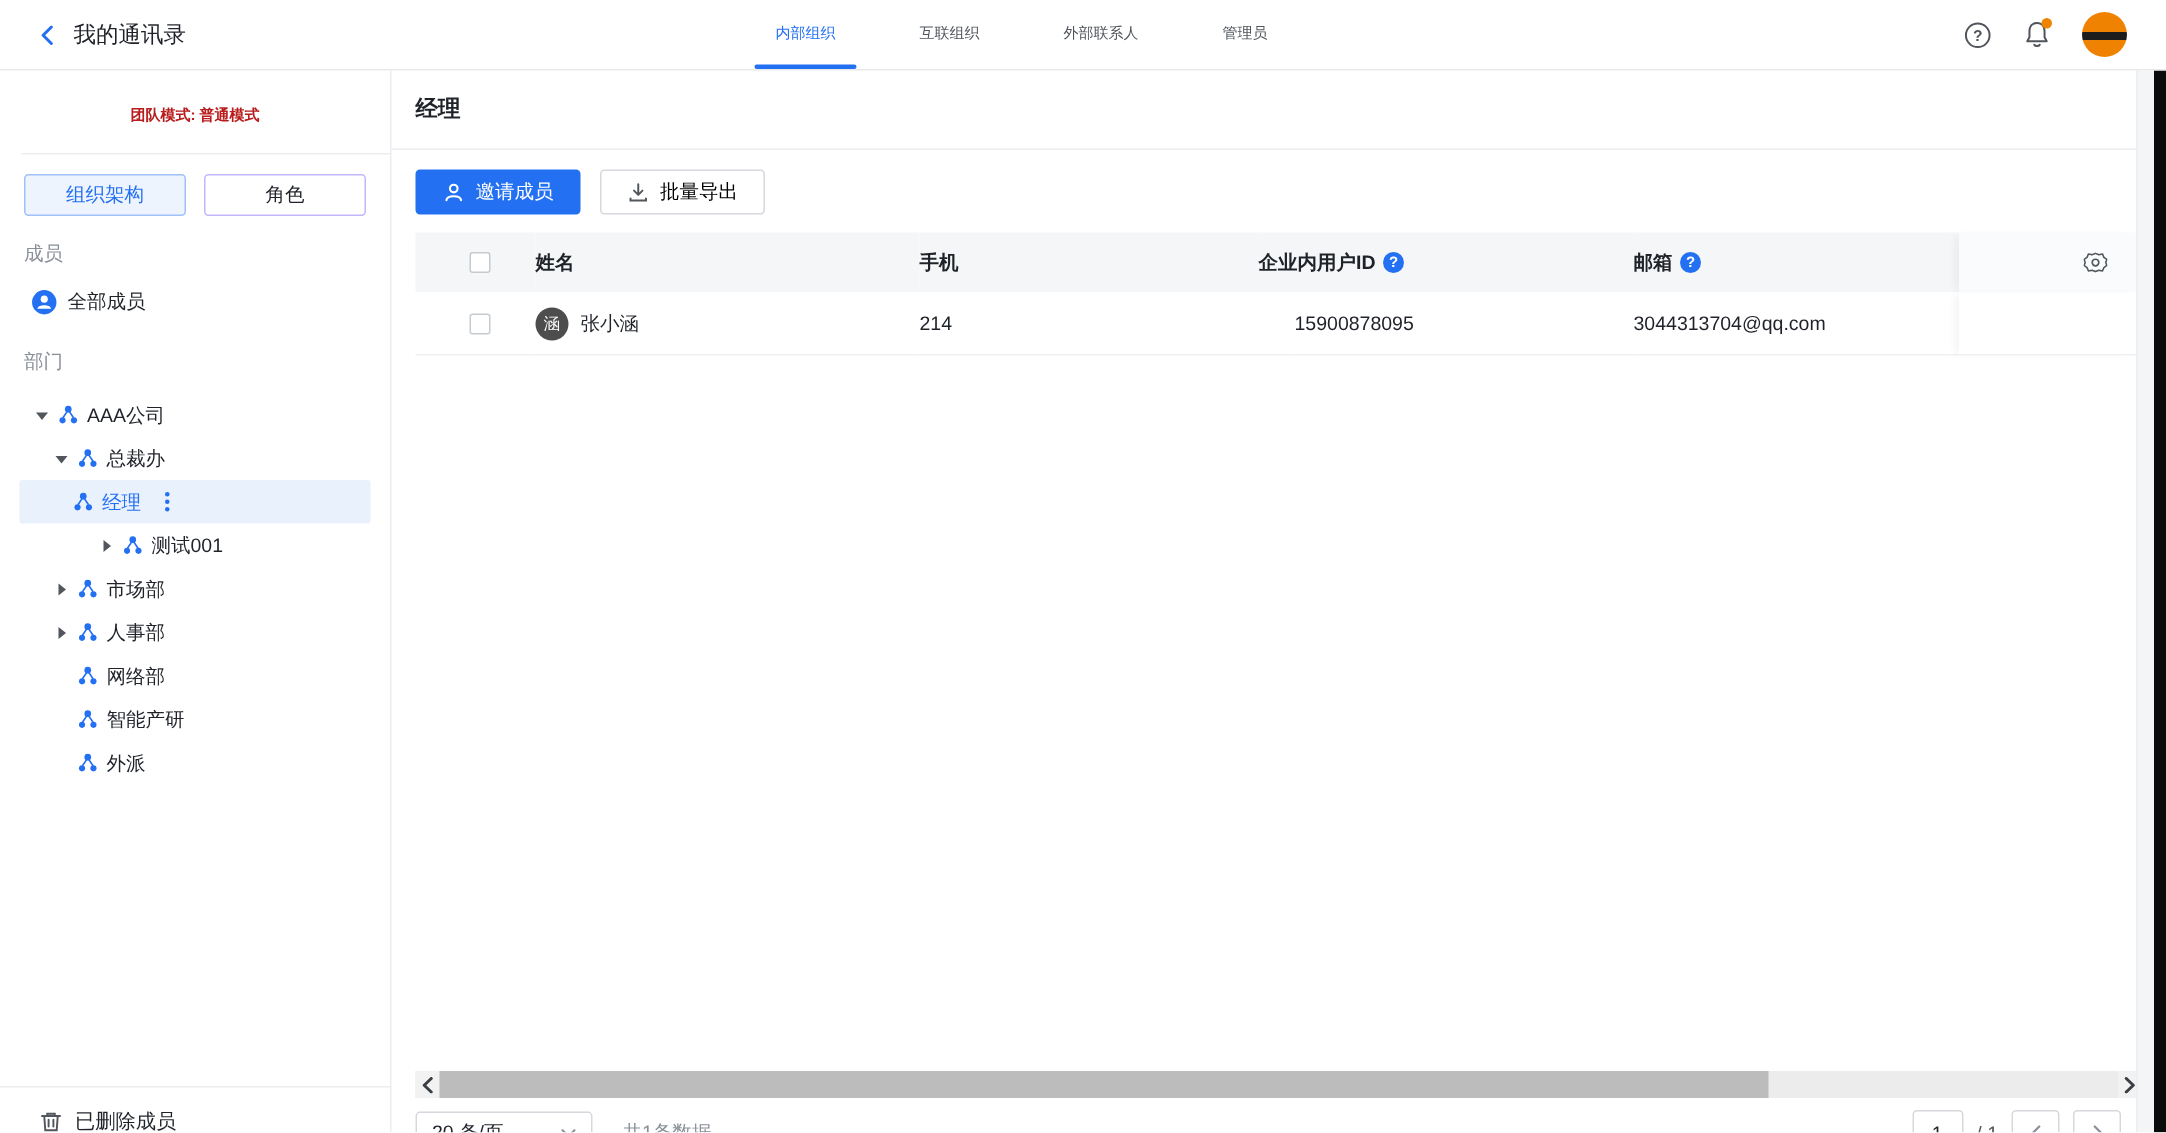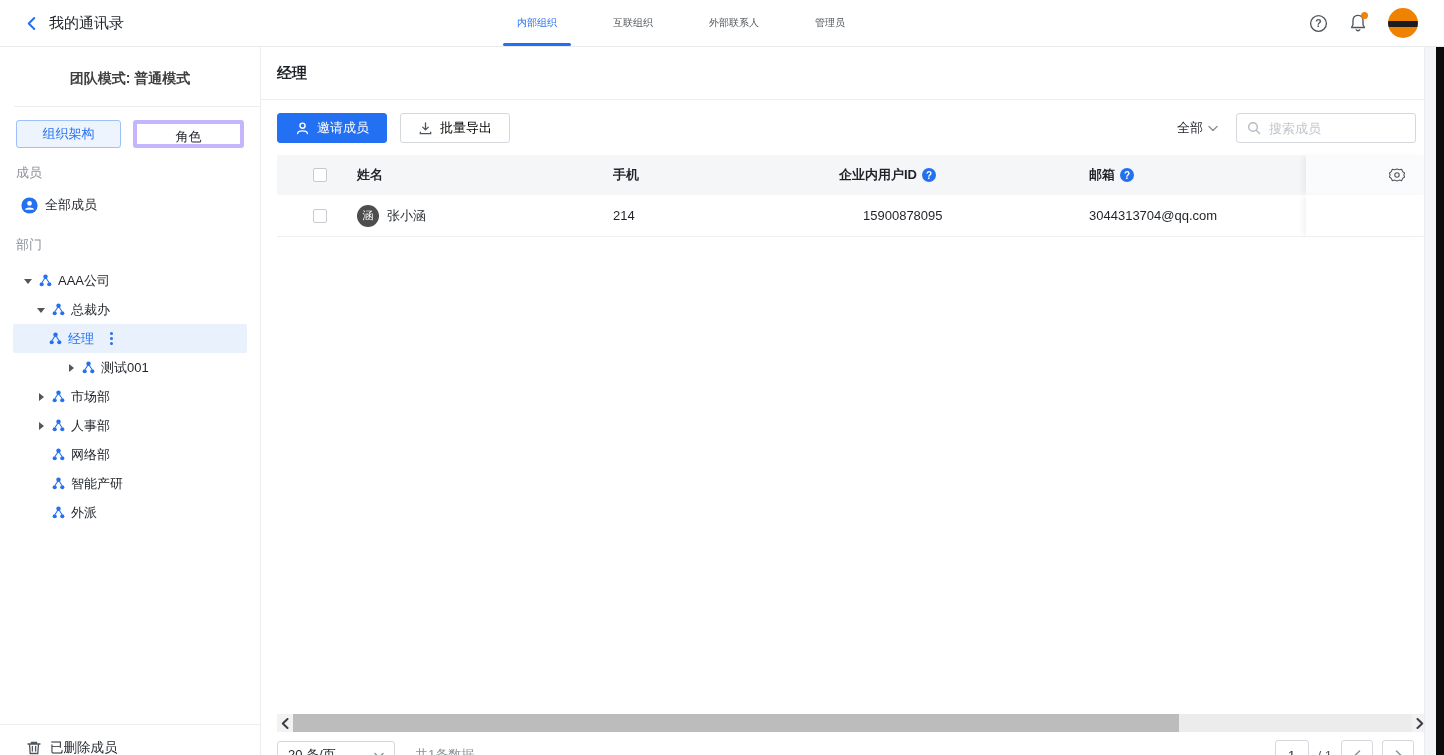--- a/index.html
+++ b/index.html
@@ -15,26 +15,26 @@
   .tab.active{color:#2470f2;}
   .tab.active::after{content:"";position:absolute;left:14px;right:14px;bottom:0;height:3px;background:#2470f2;border-radius:2px;}
   .header-right{position:absolute;right:26px;top:0;height:46px;display:flex;align-items:center;gap:20px;}
   .hdr-icon{width:20px;height:20px;display:flex;align-items:center;justify-content:center;cursor:pointer;position:relative;}
   .bell-dot{position:absolute;top:-1px;right:0px;width:7px;height:7px;border-radius:50%;background:#f08300;}
   .avatar{width:30px;height:30px;border-radius:50%;cursor:pointer;
           background:linear-gradient(180deg,#ef8200 0%,#ef8200 44%,#1d1d1d 44%,#1d1d1d 62%,#ef8200 62%,#ef8200 100%);}
   
   .sidebar{position:absolute;left:0;top:46px;width:260px;height:709px;background:#fff;
            border-right:1px solid #ebedf0;z-index:10;}
-  .team-mode{padding:24px 0 18px;text-align:center;font-size:14px;font-weight:bold;color:#404040;}
+  .team-mode{padding:24px 0 18px;text-align:center;font-size:10px;font-weight:bold;color:#b91c1c;}
   .sb-divider{height:0;border-top:1px solid #ebedf0;margin-left:14px;}
   .toggle-row{display:flex;gap:12px;margin:13px 16px 0;}
   .toggle-btn{flex:1;height:28px;line-height:26px;text-align:center;border-radius:3px;font-size:13px;cursor:pointer;box-sizing:border-box;}
   .toggle-btn.active{background:#eef4fe;border:1px solid #9fc0f8;color:#2470f2;}
-  .toggle-btn.plain{background:#fff;border:4px solid #c4b5fd;color:#1f2329;}
+  .toggle-btn.plain{background:#fff;border:1px solid #c4b5fd;color:#1f2329;}
   .section-label{margin:16px 16px 0;color:#8a9099;font-size:13px;height:18px;line-height:18px;}
   .all-members{display:flex;align-items:center;gap:7px;height:30px;padding-left:21px;margin-top:8px;cursor:pointer;}
   .tree{margin-top:12px;}
   .tree-item{display:flex;align-items:center;height:29px;cursor:pointer;}
   .tree-item .lbl{margin-left:6px;color:#1f2329;}
   .caret{width:10px;height:10px;margin-right:6px;display:inline-block;flex:none;position:relative;}
   .caret.exp::before{content:"";position:absolute;left:1px;top:3px;border-left:4.5px solid transparent;border-right:4.5px solid transparent;border-top:5px solid #51565d;}
   .caret.col::before{content:"";position:absolute;left:3px;top:1px;border-top:4.5px solid transparent;border-bottom:4.5px solid transparent;border-left:5px solid #51565d;}
   .caret.none::before{content:"";}
   .ind-0{padding-left:23px;} .ind-1{padding-left:36px;} .ind-2{padding-left:30px;margin-left:36px;}
@@ -286,35 +286,20 @@
           </svg>
         <span>邀请成员</span>
       </div>
       <div class="btn plain">
         <svg width="15" height="15" viewBox="0 0 16 16">
             <path d="M8 2 L8 9 M5 6.5 L8 9.5 L11 6.5" fill="none" stroke="#51565d" stroke-width="1.4" stroke-linecap="round" stroke-linejoin="round"></path>
             <path d="M2.5 12 L2.5 13.5 L13.5 13.5 L13.5 12" fill="none" stroke="#51565d" stroke-width="1.4" stroke-linecap="round"></path>
           </svg>
         <span>批量导出</span>
       </div>
-      <div class="toolbar-right">
-        <div class="filter">
-          <span>全部</span>
-          <svg width="10" height="7" viewBox="0 0 10 7">
-              <path d="M1 1.5 L5 5.5 L9 1.5" fill="none" stroke="#8a9099" stroke-width="1.4" stroke-linecap="round" stroke-linejoin="round"></path>
-            </svg>
-        </div>
-        <div class="search-box">
-          <svg width="14" height="14" viewBox="0 0 14 14">
-              <circle cx="6" cy="6" r="4.3" fill="none" stroke="#b5bac2" stroke-width="1.4"></circle>
-              <path d="M9.3 9.3 L12.5 12.5" stroke="#b5bac2" stroke-width="1.4" stroke-linecap="round"></path>
-            </svg>
-          <input type="text" placeholder="搜索成员" style="">
-        </div>
-      </div>
     </div>
 
     <div class="table">
       <div class="t-row t-head">
         <div class="t-cell c-cb">
             <input type="checkbox" class="cb" style="">
           </div>
         <div class="t-cell c-name">
             <span>姓名</span>
           </div>

